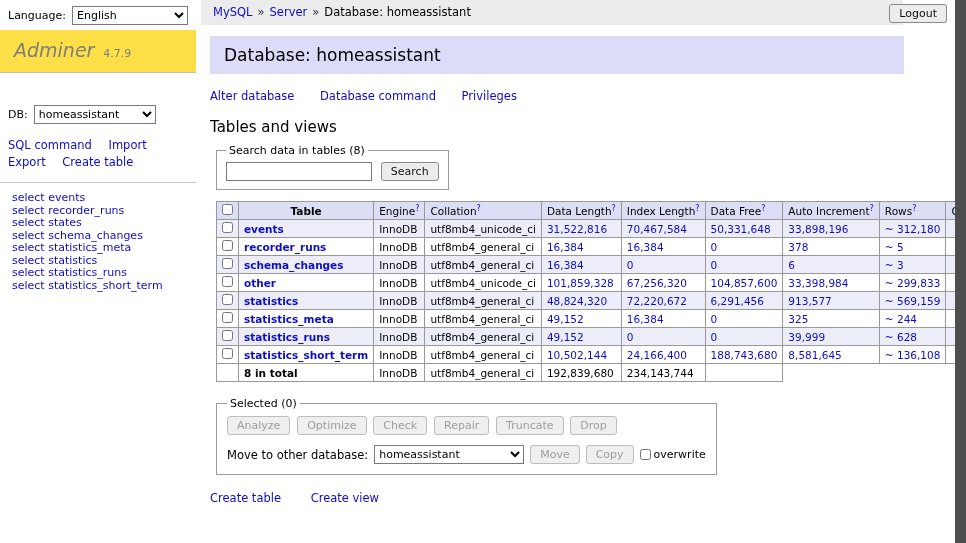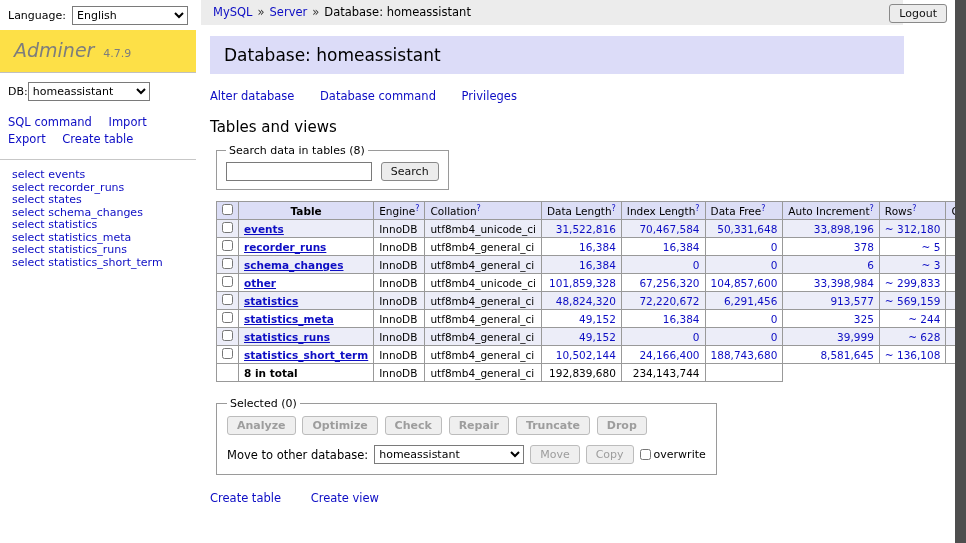--- a/index.html
+++ b/index.html
@@ -12,21 +12,21 @@
   select { font-size: 11px; border: 1px solid #7a7a7a; background: #fff; height: 19px; }
   .page { position: relative; width: 966px; height: 543px; }
 
   
   .sidebar { position: absolute; left: 0; top: 0; width: 196px; height: 543px; background: #fff; }
   .lang-row { display: flex; align-items: center; gap: 6px; padding: 6px 8px 5px; font-size: 11px; }
   .lang-row select { width: 121px; }
   .logo-bar { background: #fde047; border-bottom: 1px solid #c0c0c0; padding: 9px 14px 11px; color: #7d7d7d; }
   .logo-name { font-size: 19px; font-style: italic; }
   .logo-version { font-size: 11px; margin-left: 5px; }
-  .db-row { display: flex; align-items: center; gap: 0; padding: 9px 8px 4px; font-size: 11px; }
+  .db-row { display: flex; align-items: center; gap: 6px; padding: 32px 8px 4px; font-size: 11px; }
   .db-row select { width: 122px; }
   .sidebar-nav { padding: 9px 8px 12px; border-bottom: 1px solid #c7c7c7; line-height: 1.45; font-size: 11.5px; }
   .sidebar-nav a { margin-right: 13px; }
   .table-list { display: flex; flex-direction: column; padding: 9px 12px; font-size: 11px; }
   .table-list a { line-height: 12.5px; white-space: nowrap; }
 
   
   .main { position: absolute; left: 196px; top: 0; width: 759px; height: 543px; }
   .breadcrumb { position: absolute; left: 5px; top: 0; width: 702px; height: 25px; background: #ececec; line-height: 25px; padding: 0 12px; font-size: 11.5px; white-space: nowrap; }
   .breadcrumb .sep { margin: 0 5px; color: #333; }
@@ -40,31 +40,31 @@
   legend { font-size: 11px; padding: 0 3px; }
   .search-fs input[type="text"] { width: 146px; height: 19px; font-size: 11px; border: 1px solid #7a7a7a; padding: 1px 3px; }
   .search-fs button { margin-left: 5px; }
 
   table.data { border-collapse: collapse; margin: 11px 0 0 6px; font-size: 10.5px; white-space: nowrap; }
   .data th, .data td { border: 1px solid #999; padding: 2px 5px; height: 18px; }
   .data thead th { background: #dcdef6; font-weight: 400; text-align: left; }
   .data thead th.c-table { font-weight: 700; text-align: center; min-width: 118px; }
   .data sup { font-size: 8px; line-height: 0; }
   .data tbody.rows tr:nth-child(odd) { background: #ecedf8; }
-  .data td.num { text-align: right; }
-  .data a.tname { font-weight: 700; text-decoration: underline; }
+  .data td.num { }
+  .data a.tname { font-weight: 700; }
   .data .total .tlabel { font-weight: 700; }
   .data input[type="checkbox"] { margin: 0; width: 11px; height: 11px; }
   .c-check { text-align: center; width: 18px; }
   .c-comment { min-width: 54px; }
   .c-engine { min-width: 46px; }
   .c-coll { min-width: 100px; }
 
   .selected-fs { margin-top: 15px; padding: 6px 10px 10px; }
-  .btn-row button { margin-right: 3px; font-weight: bold; }
+  .btn-row button { margin-right: 3px; }
   .move-row { margin-top: 10px; display: flex; align-items: center; gap: 6px; font-size: 11.5px; }
   .move-row select { width: 150px; }
   .move-row label { display: flex; align-items: center; gap: 3px; font-size: 11px; cursor: pointer; }
   .move-row input[type="checkbox"] { width: 11px; height: 11px; }
 
   .create-links { margin-top: 16px; font-size: 11.5px; }
   .create-links a { margin-right: 26px; }
 
   .scrollbar { position: absolute; right: 0; top: 0; width: 11px; height: 543px; background: #cfcfcf; }
   .scrollbar .thumb { position: absolute; left: 0; top: 0; width: 11px; height: 543px; background: #4e4e4e; }
@@ -95,22 +95,22 @@
       <p>
         <a href="#">Export</a>
         <a href="#">Create table</a>
       </p>
     </div>
     <div class="table-list">
         <a href="#">select events</a>
         <a href="#">select recorder_runs</a>
         <a href="#">select states</a>
         <a href="#">select schema_changes</a>
+        <a href="#">select statistics_meta</a>
         <a href="#">select statistics</a>
-        <a href="#">select statistics_meta</a>
         <a href="#">select statistics_runs</a>
         <a href="#">select statistics_short_term</a>
       </div>
   </div>
 
   <div class="main">
     <div class="breadcrumb">
       <a href="#">MySQL</a><span class="sep">»</span><a href="#">Server</a><span class="sep">»</span><span>Database: homeassistant</span>
     </div>
     <button class="logout-btn">Logout</button>

